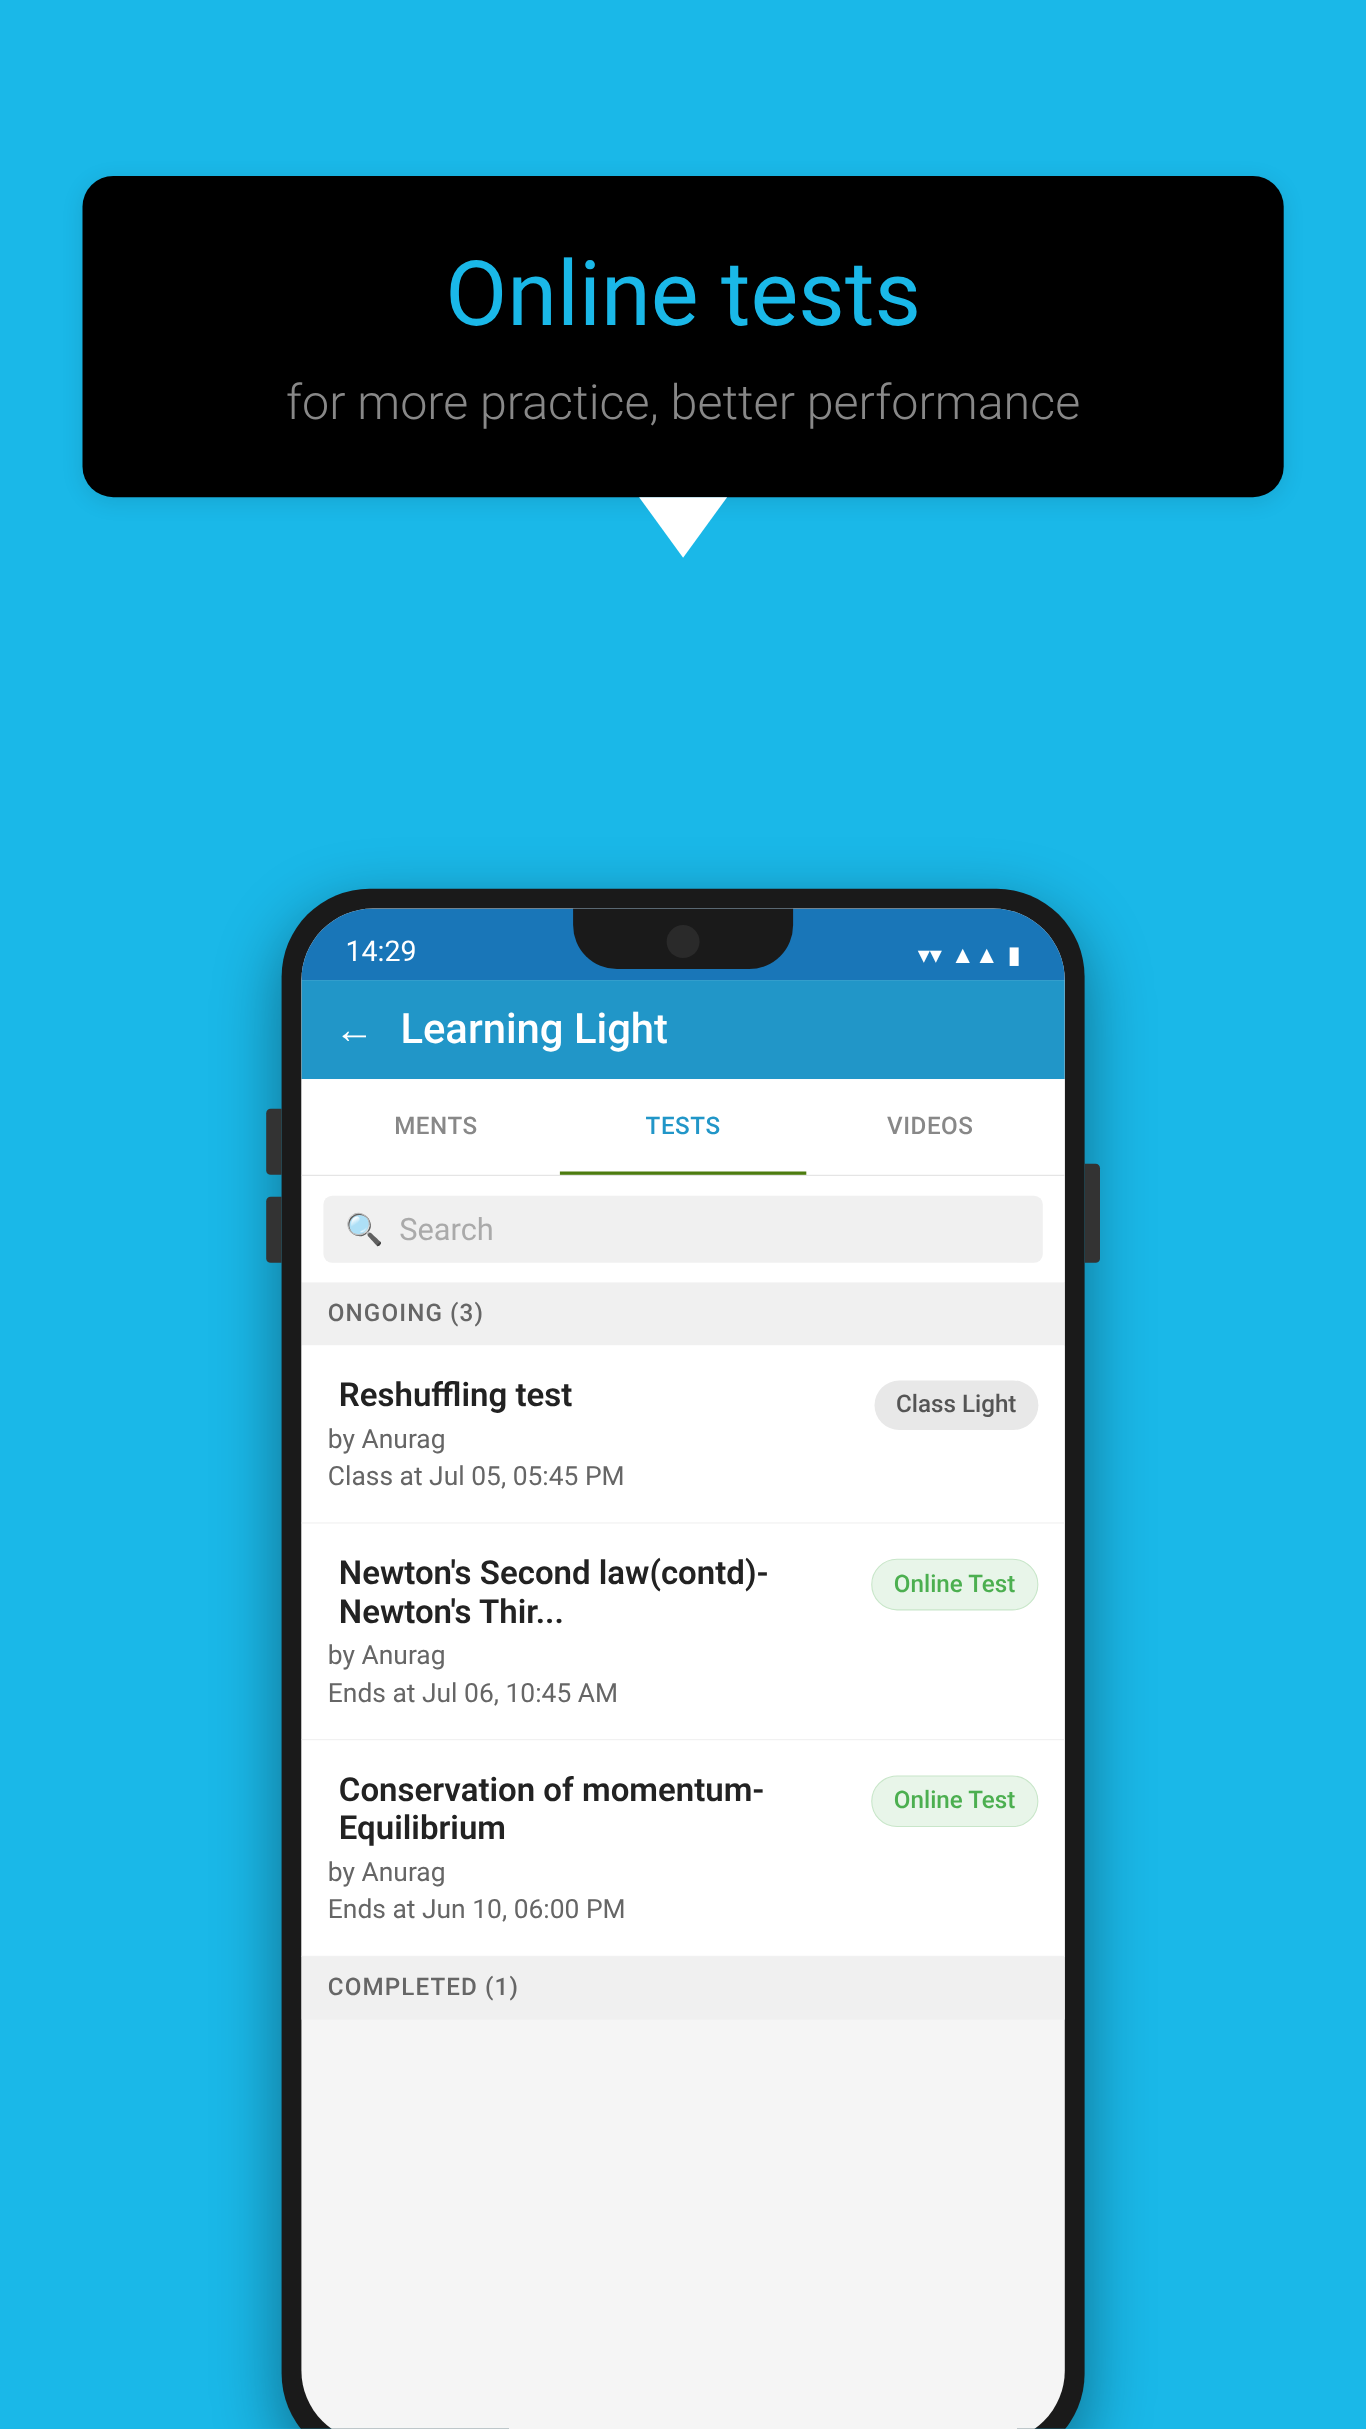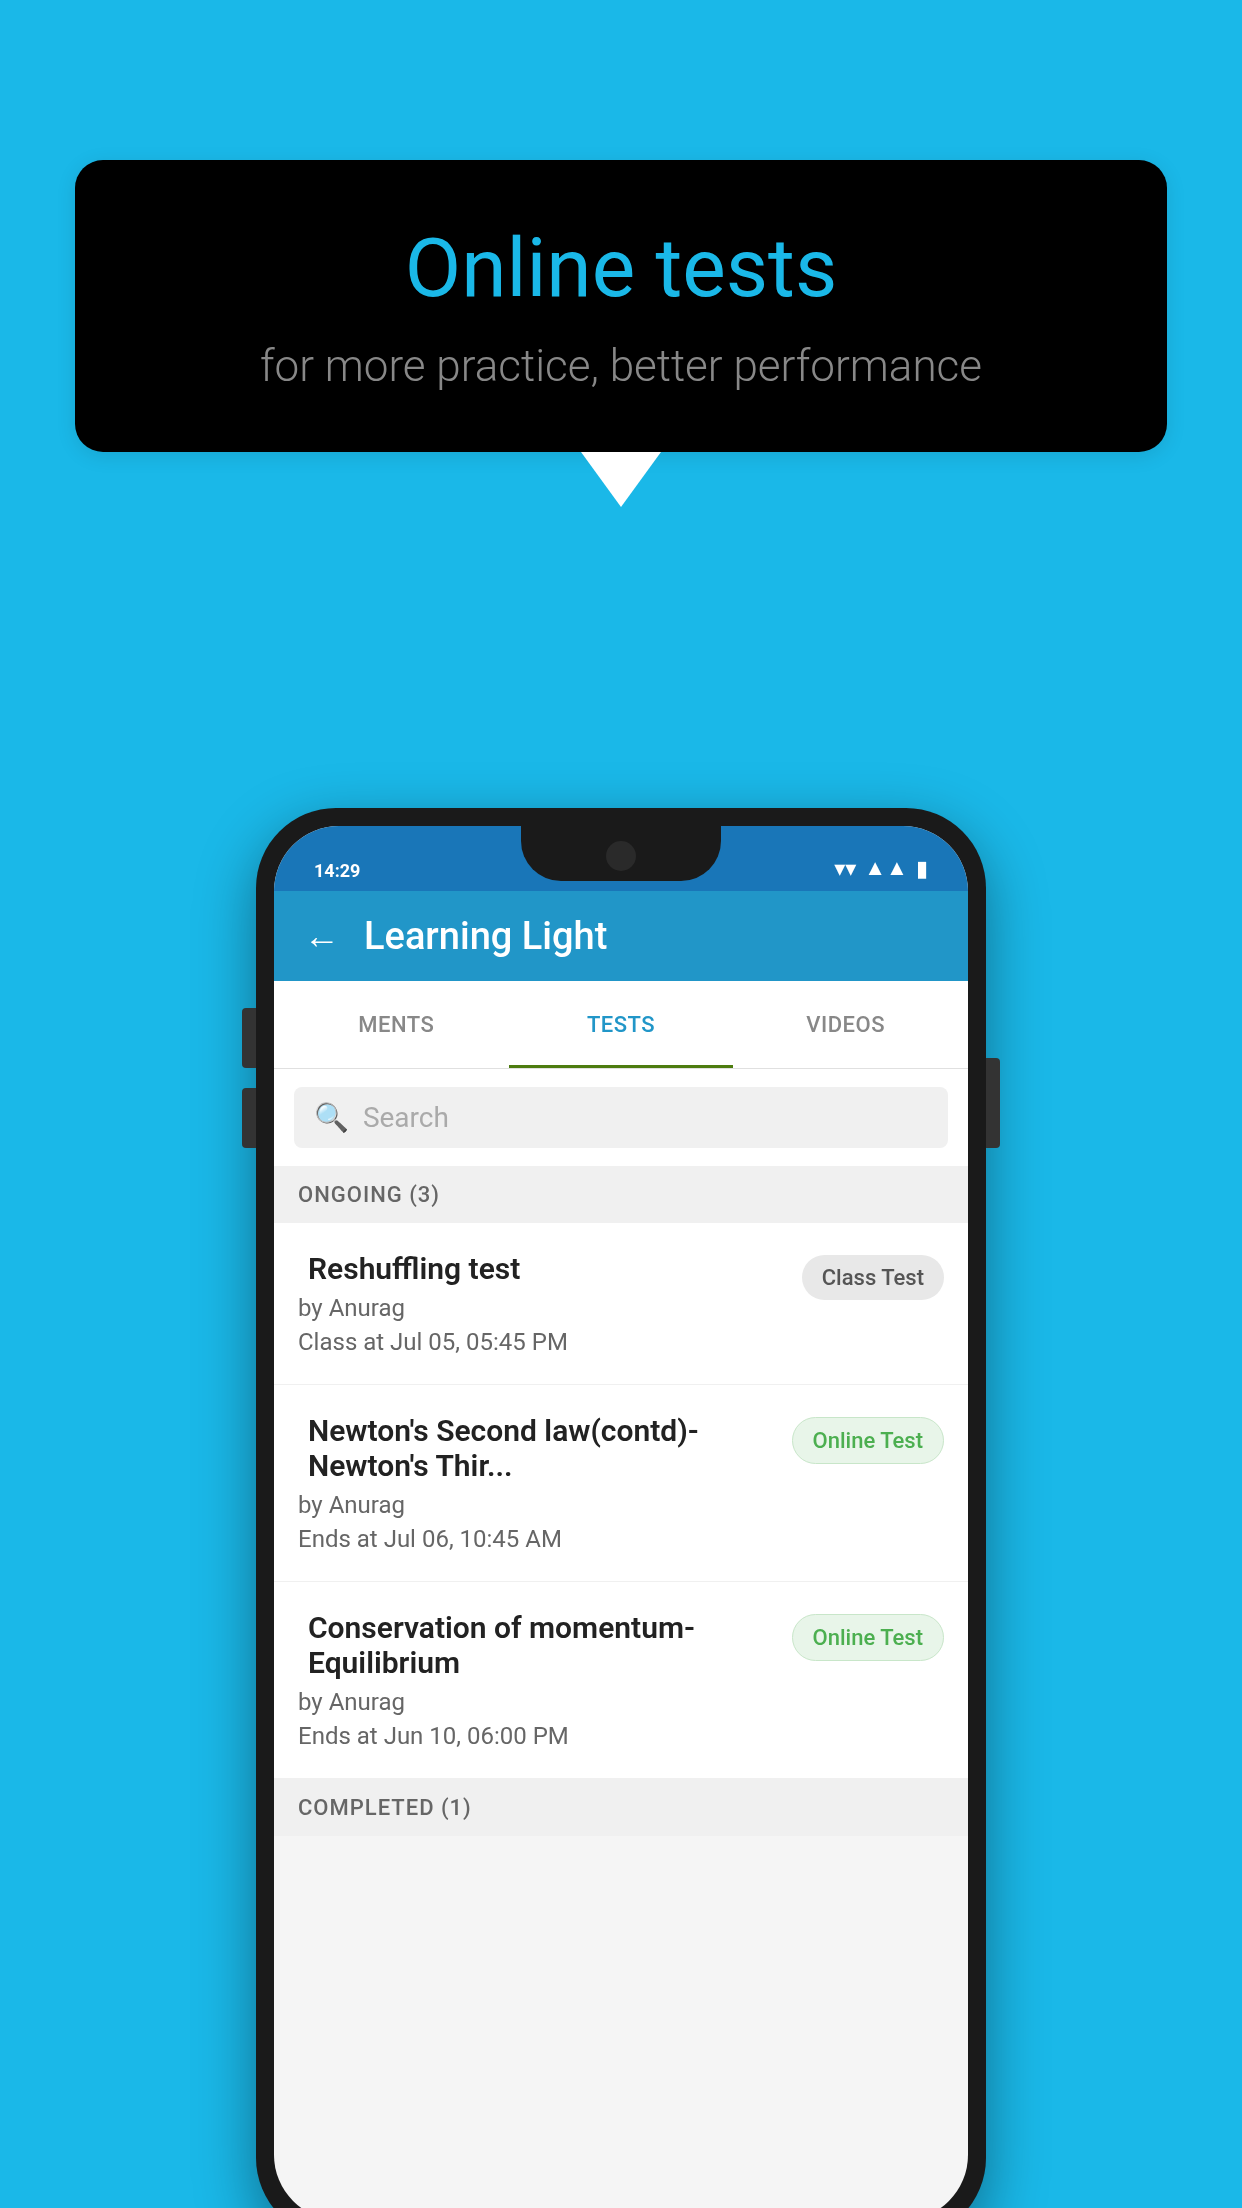--- a/index.html
+++ b/index.html
@@ -108,22 +108,22 @@
       height: 65px;
       display: flex;
       align-items: flex-end;
       padding: 0 30px 10px;
       justify-content: space-between;
       padding-top: 20px;
     }
 
     .status-time {
       color: white;
-      font-size: 18px;
-      font-weight: 700;
+      font-size: 26px;
+      font-weight: 400;
       padding-left: 10px;
     }
 
     .status-icons {
       display: flex;
       align-items: center;
       gap: 8px;
       padding-right: 10px;
     }
 
@@ -379,21 +379,21 @@
     <div class="test-list">
 
       <div class="test-item">
         <div class="test-info">
           <div class="test-title">Reshuffling test</div>
           <div class="test-author">by Anurag</div>
           <div class="test-time">
             <span>Class at</span>&nbsp;<span>Jul 05, 05:45 PM</span>
           </div>
         </div>
-        <div class="test-badge badge-class">Class Test</div>
+        <div class="test-badge badge-class">Class Light</div>
       </div>
 
       <div class="test-item">
         <div class="test-info">
           <div class="test-title">Newton's Second law(contd)-Newton's Thir...</div>
           <div class="test-author">by Anurag</div>
           <div class="test-time">
             <span>Ends at</span>&nbsp;<span>Jul 06, 10:45 AM</span>
           </div>
         </div>

